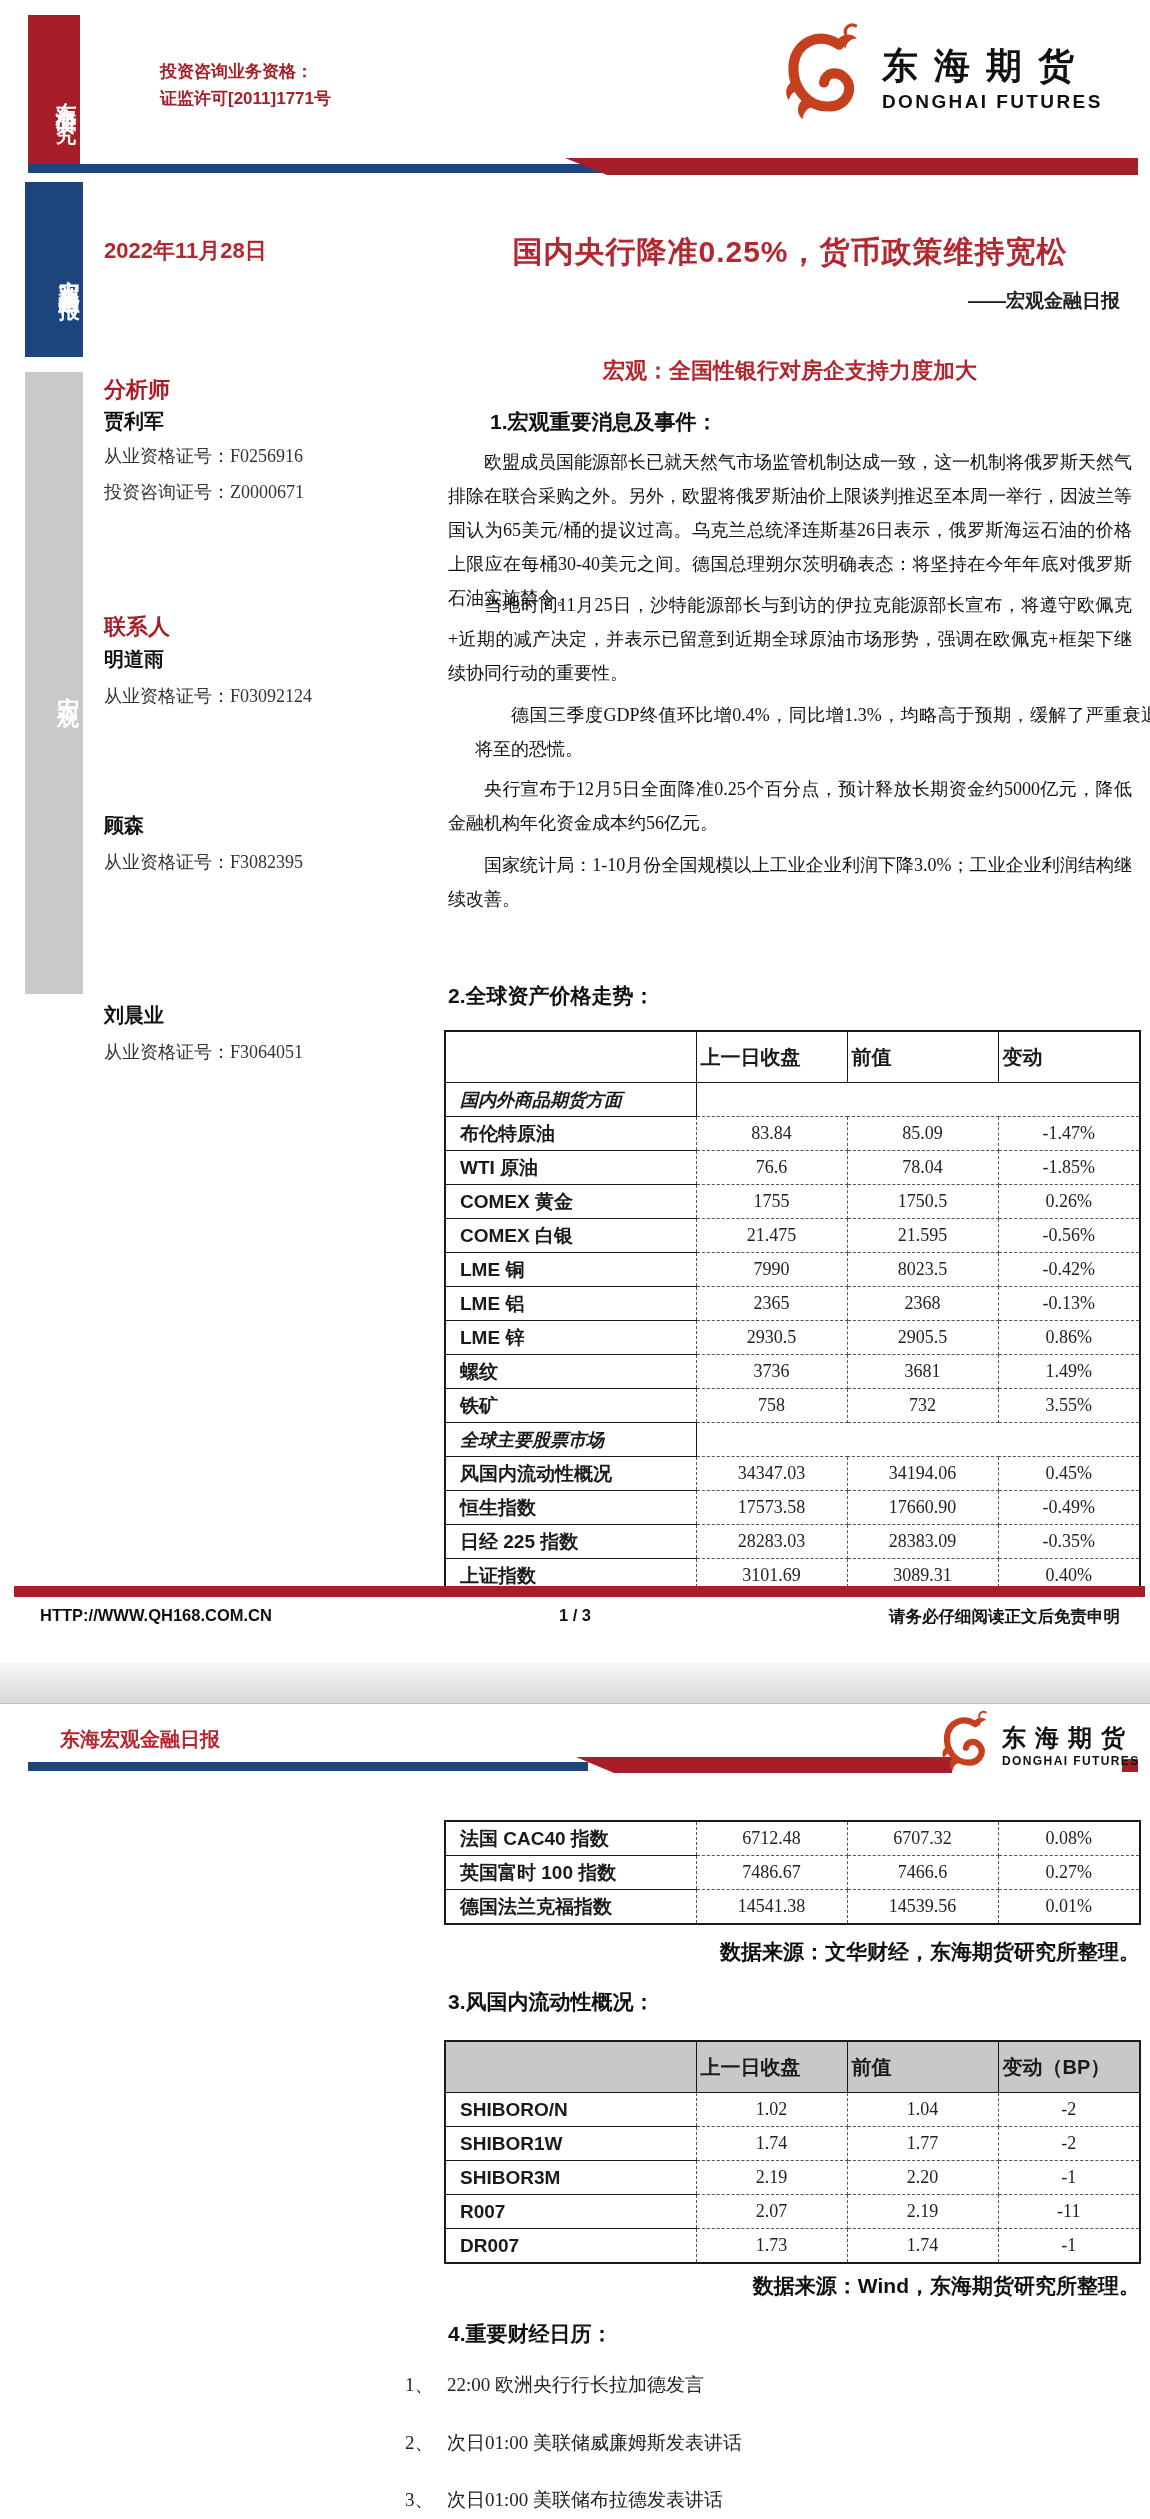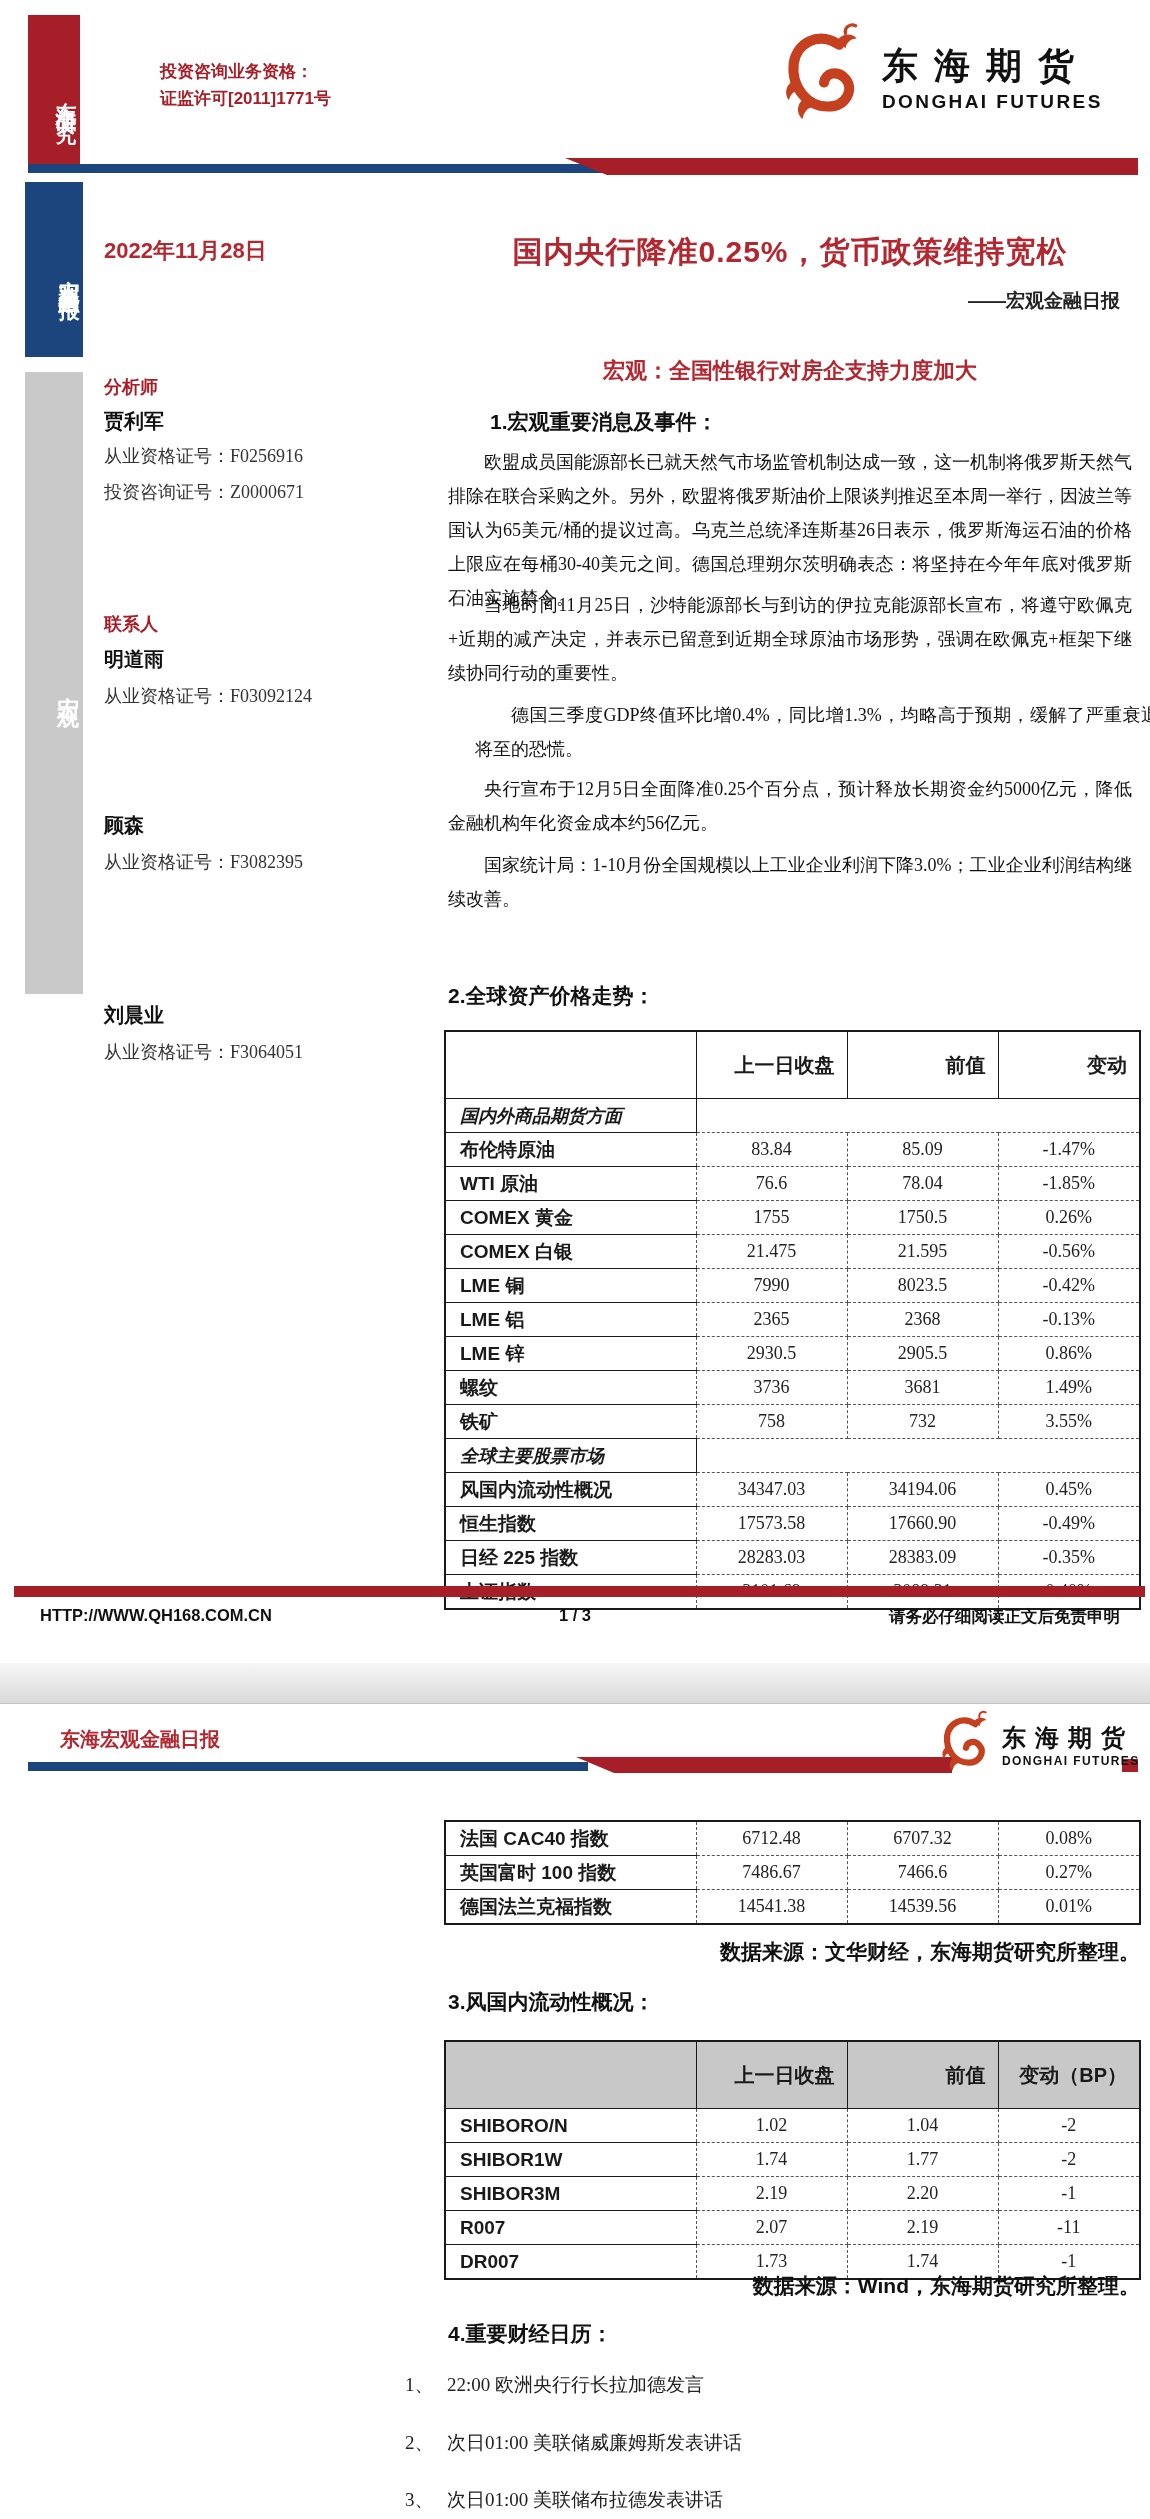--- a/index.html
+++ b/index.html
@@ -21,32 +21,32 @@
   .logo-cn{font-family:"Liberation Serif",serif;font-weight:bold;color:#111;}
   .logo-en{font-weight:bold;color:#111;}
   .divband{position:absolute;}
   .bluebar{position:absolute;background:#1B457C;}
   .redpara{position:absolute;background:#A61F28;}
   
   .date{left:104px;top:236px;color:#B22730;font-weight:bold;font-size:22px;}
   .title{left:448px;top:232px;width:684px;text-align:center;color:#B22730;font-weight:bold;
          font-size:30px;letter-spacing:1px;}
   .subtitle{left:448px;top:288px;width:672px;text-align:right;font-weight:bold;font-size:19px;color:#222;}
-  .role{color:#A61F28;font-weight:bold;font-size:18px;left:104px;}
+  .role{color:#A61F28;font-weight:bold;font-size:22px;left:104px;}
   .aname{font-weight:bold;font-size:20px;left:104px;color:#111;}
   .cert{font-family:"Liberation Serif",serif;font-size:18px;left:104px;color:#333;}
   .rheading{left:448px;top:356px;width:684px;text-align:center;color:#B22730;font-weight:bold;font-size:22px;}
   .h-num{font-weight:bold;font-size:21px;color:#111;}
   .para{left:448px;width:684px;font-family:"Liberation Serif",serif;font-size:18px;line-height:34px;
         text-align:justify;text-indent:2em;color:#111;}
   
   table.dtable{position:absolute;border-collapse:collapse;table-layout:fixed;
                border:2px solid #1a1a1a;background:#fff;}
   .dtable th{border:1.4px solid #1a1a1a;font-weight:bold;font-size:20px;height:42px;
-             text-align:right;padding:12px;}
+             text-align:left;padding:4px;}
   .dtable td{padding:0;}
   .dtable .drow td{height:33px;}
   .dtable .secrow td{height:33px;}
   .dtable td.lbl{border-bottom:1.4px solid #1a1a1a;border-right:1.3px dashed #555;
                  font-weight:bold;font-size:19px;padding-left:14px;}
   .dtable td.val{border-bottom:1.3px dashed #555;border-right:1.3px dashed #555;
                  font-family:"Liberation Serif",serif;font-size:18px;text-align:center;color:#222;}
   .dtable td.val.last{border-right:none;}
   .dtable td.seclbl{border-bottom:1.4px solid #1a1a1a;border-right:1.4px solid #1a1a1a;
                     font-family:"Liberation Serif",serif;font-style:italic;font-weight:bold;

